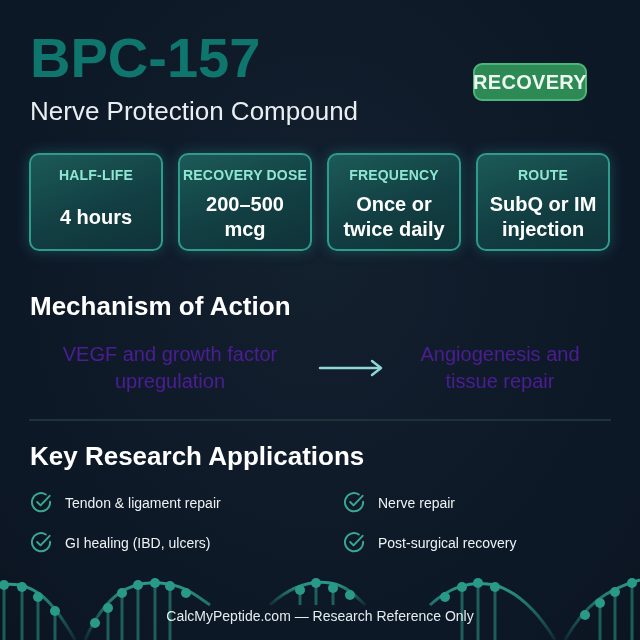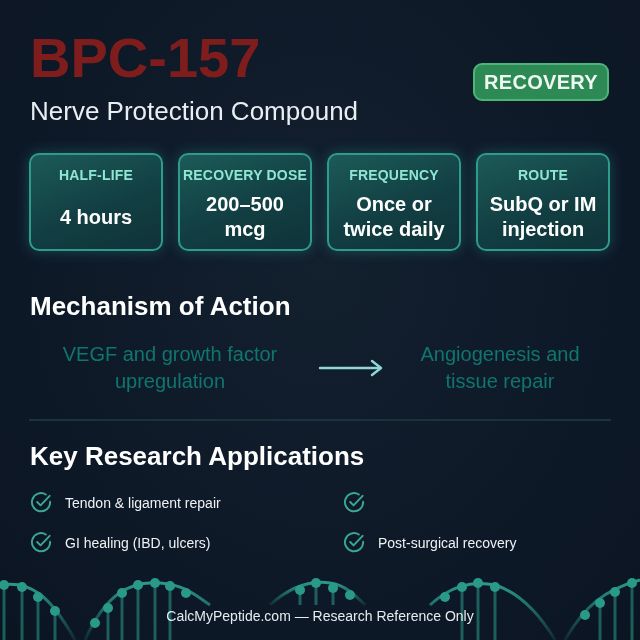--- a/index.html
+++ b/index.html
@@ -6,32 +6,32 @@
   html, body { width: 640px; height: 640px; overflow: hidden; }
   body {
     background: radial-gradient(ellipse at 50% 40%, #13202e 0%, #0e1928 60%, #0b1522 100%);
     font-family: "Liberation Sans", "DejaVu Sans", sans-serif;
     color: #ffffff;
     position: relative;
   }
   .title {
     position: absolute; left: 30px; top: 30px;
     font-size: 56px; font-weight: 700; letter-spacing: 0px; line-height: 1;
-    color: #7f1d1d;
+    color: #0f766e;
   }
   .subtitle {
     position: absolute; left: 30px; top: 96px;
     font-size: 26px; font-weight: 400; color: #e9eef2;
   }
   .category-label {
     position: absolute; left: 474px; top: 39px; width: 138px; text-align: center;
     font-size: 15px; font-weight: 700; color: #5cc388; letter-spacing: 0.3px; margin-top: 28px;
   }
   .category-badge {
-    position: absolute; left: 473px; top: 63px; width: 136px; height: 38px;
+    position: absolute; left: 473px; top: 63px; width: 114px; height: 38px;
     background: #2e8a55; border: 2px solid #4bb57a; border-radius: 9px;
     display: flex; align-items: center; justify-content: center;
     font-size: 20px; font-weight: 700; color: #eef8f1; letter-spacing: 0.3px;
   }
   .cards { position: absolute; top: 153px; left: 29px; }
   .card {
     position: absolute; width: 134px; height: 98px; top: 0;
     background: linear-gradient(160deg, #1c5a57 0%, #123f43 55%, #0f3338 100%);
     border: 2px solid #2e9c8c; border-radius: 10px;
     box-shadow: 0 0 14px rgba(47,170,150,0.35);
@@ -46,21 +46,21 @@
     display: flex; align-items: center; justify-content: center;
     font-size: 20px; font-weight: 700; color: #ffffff; line-height: 25px;
     white-space: pre-line;
   }
   .section-title {
     position: absolute; left: 30px;
     font-size: 26px; font-weight: 700; color: #ffffff;
   }
   .mech-left, .mech-right {
     position: absolute; top: 341px; text-align: center;
-    font-size: 20px; color: #0f766e; line-height: 27px;
+    font-size: 20px; color: #4c1d95; line-height: 27px;
   }
   .mech-left { left: 30px; width: 280px; }
   .mech-right { left: 380px; width: 240px; }
   .arrow { position: absolute; left: 318px; top: 358px; }
   .divider {
     position: absolute; left: 29px; top: 419px; width: 582px; height: 2px;
     background: #1b3439;
   }
   .app-item {
     position: absolute; display: flex; align-items: center;
@@ -127,20 +127,21 @@
       <path d="M21 11.2 A9.5 9.5 0 1 1 16.5 3.6" fill="none" stroke="#3aa892" stroke-width="2" stroke-linecap="round"></path>
       <polyline points="7.5,11.5 11,15 20.5,5" fill="none" stroke="#3aa892" stroke-width="2" stroke-linecap="round" stroke-linejoin="round"></polyline>
     </svg>
     <span>Tendon &amp; ligament repair</span>
   </div>
   <div class="app-item" style="left:343px; top:491px">
     <svg width="23" height="23" viewBox="0 0 24 24">
       <path d="M21 11.2 A9.5 9.5 0 1 1 16.5 3.6" fill="none" stroke="#3aa892" stroke-width="2" stroke-linecap="round"></path>
       <polyline points="7.5,11.5 11,15 20.5,5" fill="none" stroke="#3aa892" stroke-width="2" stroke-linecap="round" stroke-linejoin="round"></polyline>
     </svg>
+    <span>Nerve repair</span>
   </div>
   <div class="app-item" style="left:30px; top:531px">
     <svg width="23" height="23" viewBox="0 0 24 24">
       <path d="M21 11.2 A9.5 9.5 0 1 1 16.5 3.6" fill="none" stroke="#3aa892" stroke-width="2" stroke-linecap="round"></path>
       <polyline points="7.5,11.5 11,15 20.5,5" fill="none" stroke="#3aa892" stroke-width="2" stroke-linecap="round" stroke-linejoin="round"></polyline>
     </svg>
     <span>GI healing (IBD, ulcers)</span>
   </div>
   <div class="app-item" style="left:343px; top:531px">
     <svg width="23" height="23" viewBox="0 0 24 24">

